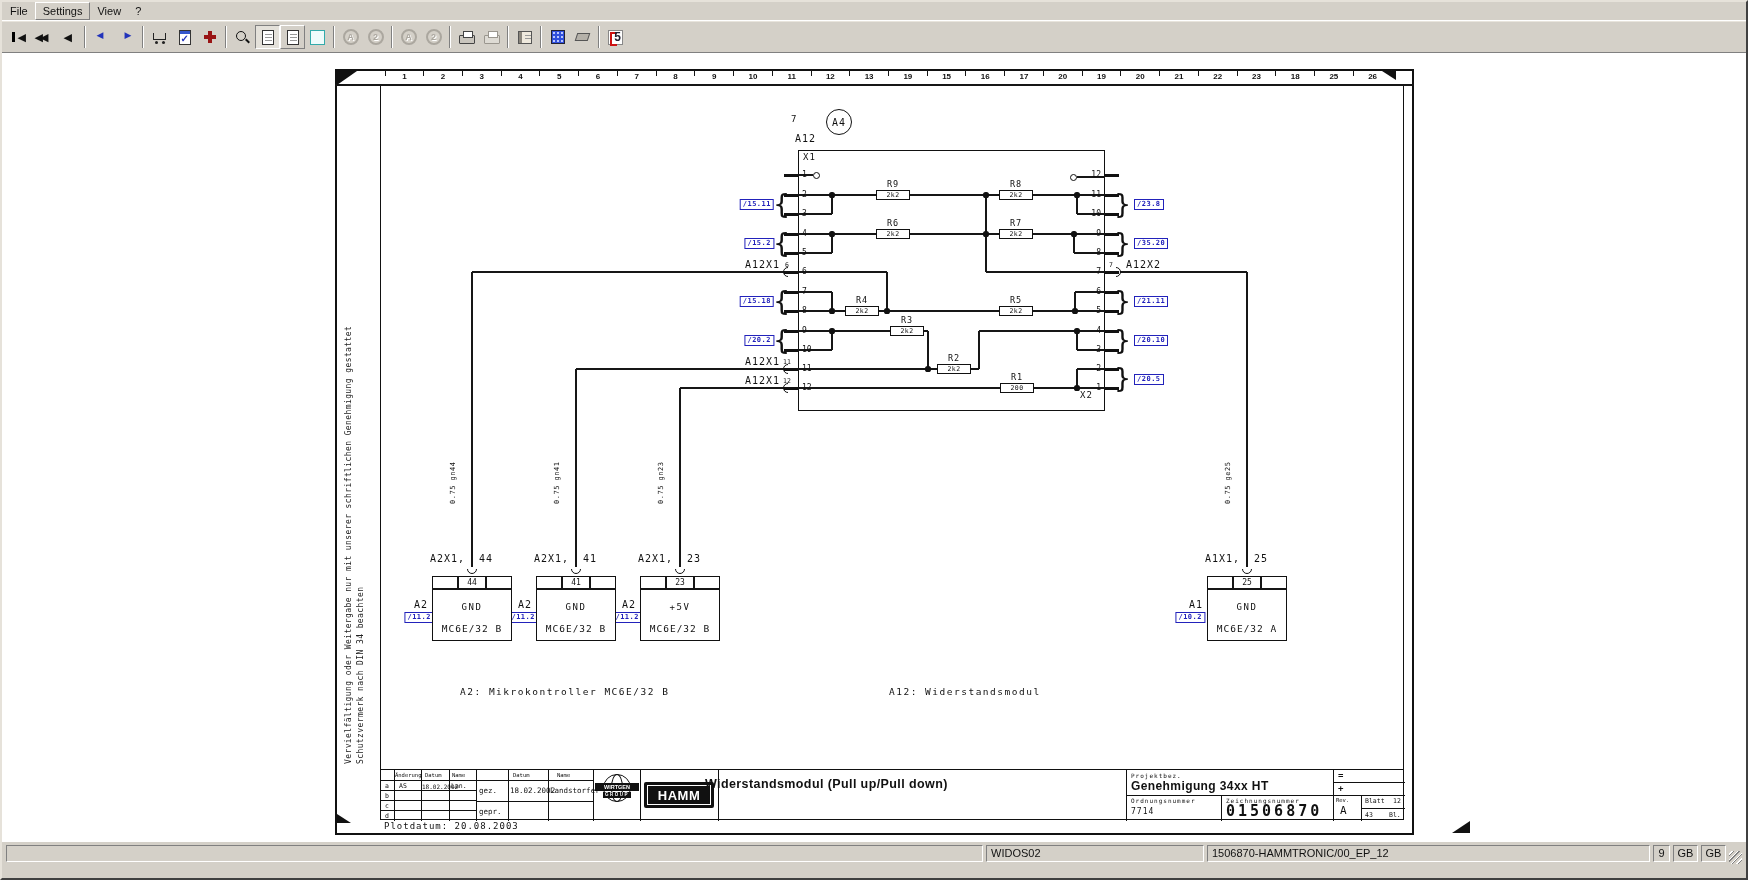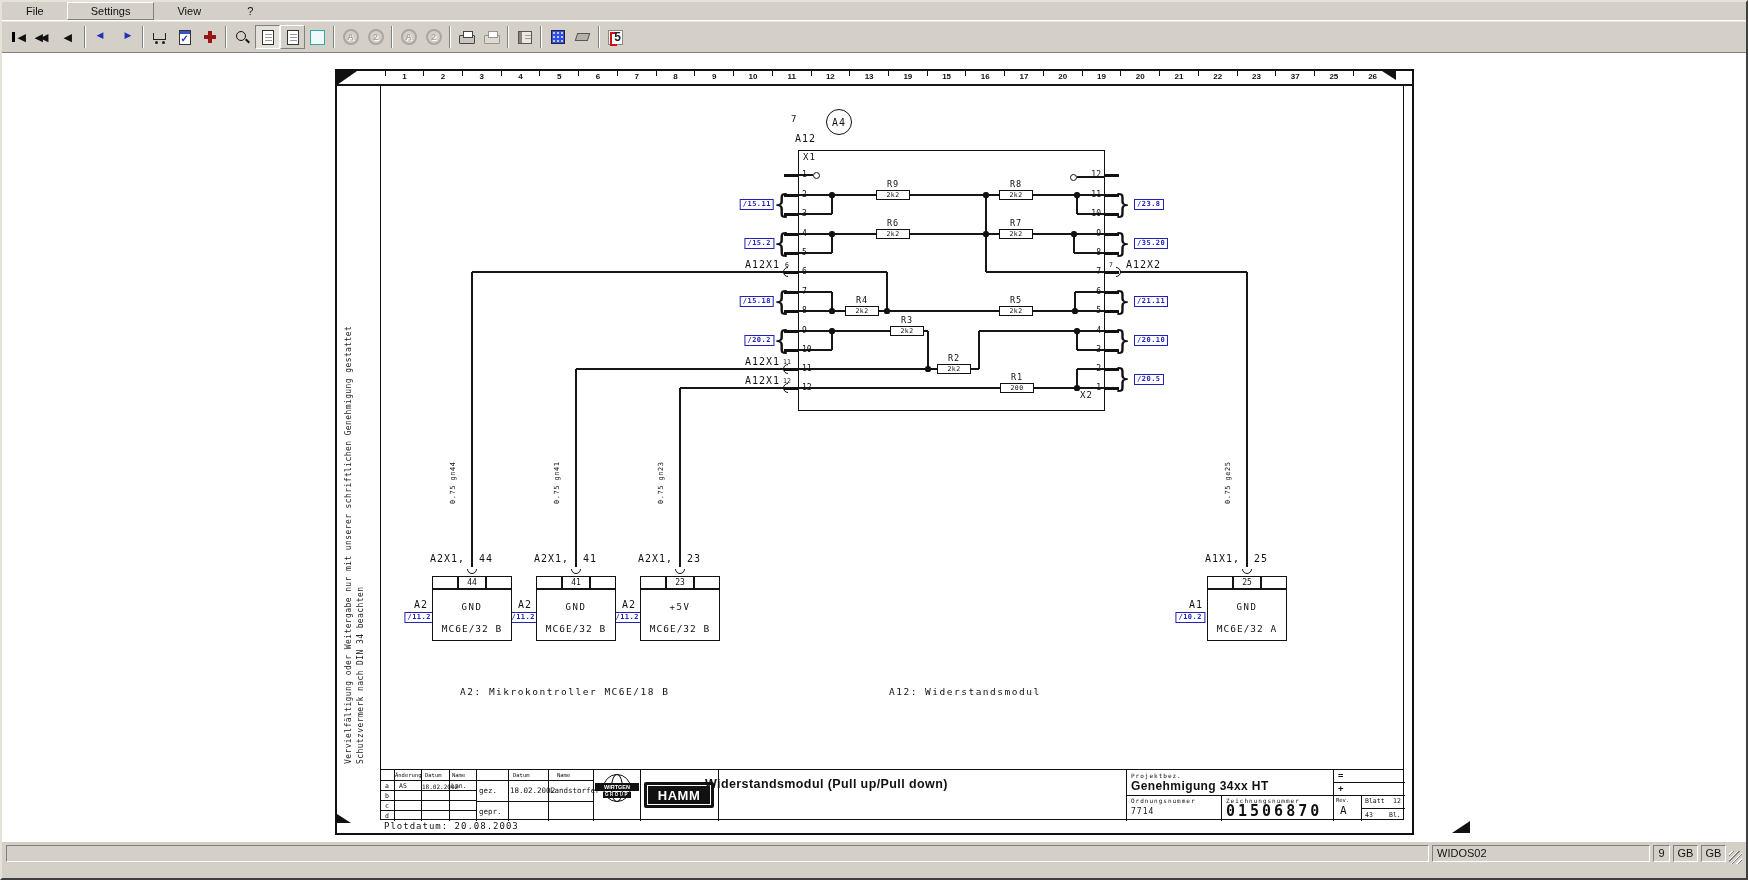--- a/index.html
+++ b/index.html
@@ -8,21 +8,21 @@
   
   .titlebar{height:18px;display:flex;align-items:center;background:linear-gradient(90deg,#0a246a 0%,#1a4ca8 55%,#a6caf0 100%);padding:0 2px;gap:3px}
   .app-icon{width:14px;height:14px;background:#fff;border:1px solid #9aa;position:relative;flex:none}
   .app-icon::before{content:"";position:absolute;left:1px;top:1px;width:4px;height:9px;border:2px solid #cc1111;border-right:none}
   .app-icon::after{content:"5";position:absolute;right:1px;top:-1px;font:bold 11px "Liberation Sans",sans-serif;color:#123}
   .title-text{color:#fff;font-size:11px;font-weight:bold;white-space:nowrap;flex:1;letter-spacing:.2px}
   .tb-sys{display:flex;gap:2px}
   .sysbtn{width:16px;height:14px;background:#d4d0c8;border:1px solid;border-color:#fff #5a5a5a #5a5a5a #fff;font:bold 9px "Liberation Sans",sans-serif;display:flex;align-items:center;justify-content:center;color:#111}
   
   .menubar{height:19px;display:flex;align-items:center;background:#d4d0c8;border-bottom:1px solid #fff;padding-left:1px;font-size:11px}
-  .menu-item{padding:2px 23px;color:#111}
+  .menu-item{padding:2px 7px;color:#111}
   .menu-item.raised{border:1px solid;border-color:#fff #808080 #808080 #fff}
   
   .toolbar{height:32px;display:flex;align-items:center;background:#d4d0c8;border-bottom:1px solid #808080;border-top:1px solid #e8e4dc;padding-left:4px}
   .tb-btn{width:25px;height:24px;display:flex;align-items:center;justify-content:center;flex:none;position:relative}
   .tb-btn.pressed{border:1px solid;border-color:#808080 #fff #fff #808080;background:#e4e1da}
   .tb-btn.raised{border:1px solid;border-color:#fff #808080 #808080 #fff}
   .tsep{width:2px;height:22px;border-left:1px solid #808080;border-right:1px solid #fff;margin:0 3px;flex:none}
   .ic{position:relative;display:block;color:#111}
   .ic-nav-first{width:15px;height:12px}
   .ic-nav-first::before{content:"◀";position:absolute;right:0;top:0;font-size:11px;line-height:12px}
@@ -282,21 +282,21 @@
         <div style="position: absolute; left: 1080.14px; top: 19px; width: 38.73px; height: 11px; font: bold 8px &quot;Liberation Sans&quot;, sans-serif; text-align: center; color: rgb(17, 17, 17);">19</div>
         <div style="position: absolute; left: 1118.37px; top: 17px; width: 1px; height: 6px; background: rgb(22, 22, 22);"></div>
         <div style="position: absolute; left: 1118.87px; top: 19px; width: 38.73px; height: 11px; font: bold 8px &quot;Liberation Sans&quot;, sans-serif; text-align: center; color: rgb(17, 17, 17);">20</div>
         <div style="position: absolute; left: 1157.1px; top: 17px; width: 1px; height: 6px; background: rgb(22, 22, 22);"></div>
         <div style="position: absolute; left: 1157.6px; top: 19px; width: 38.73px; height: 11px; font: bold 8px &quot;Liberation Sans&quot;, sans-serif; text-align: center; color: rgb(17, 17, 17);">21</div>
         <div style="position: absolute; left: 1195.83px; top: 17px; width: 1px; height: 6px; background: rgb(22, 22, 22);"></div>
         <div style="position: absolute; left: 1196.33px; top: 19px; width: 38.73px; height: 11px; font: bold 8px &quot;Liberation Sans&quot;, sans-serif; text-align: center; color: rgb(17, 17, 17);">22</div>
         <div style="position: absolute; left: 1234.56px; top: 17px; width: 1px; height: 6px; background: rgb(22, 22, 22);"></div>
         <div style="position: absolute; left: 1235.06px; top: 19px; width: 38.73px; height: 11px; font: bold 8px &quot;Liberation Sans&quot;, sans-serif; text-align: center; color: rgb(17, 17, 17);">23</div>
         <div style="position: absolute; left: 1273.29px; top: 17px; width: 1px; height: 6px; background: rgb(22, 22, 22);"></div>
-        <div style="position: absolute; left: 1273.79px; top: 19px; width: 38.73px; height: 11px; font: bold 8px &quot;Liberation Sans&quot;, sans-serif; text-align: center; color: rgb(17, 17, 17);">37</div>
+        <div style="position: absolute; left: 1273.79px; top: 19px; width: 38.73px; height: 11px; font: bold 8px &quot;Liberation Sans&quot;, sans-serif; text-align: center; color: rgb(17, 17, 17);">18</div>
         <div style="position: absolute; left: 1312.02px; top: 17px; width: 1px; height: 6px; background: rgb(22, 22, 22);"></div>
         <div style="position: absolute; left: 1312.52px; top: 19px; width: 38.73px; height: 11px; font: bold 8px &quot;Liberation Sans&quot;, sans-serif; text-align: center; color: rgb(17, 17, 17);">25</div>
         <div style="position: absolute; left: 1350.75px; top: 17px; width: 1px; height: 6px; background: rgb(22, 22, 22);"></div>
         <div style="position: absolute; left: 1351.25px; top: 19px; width: 38.73px; height: 11px; font: bold 8px &quot;Liberation Sans&quot;, sans-serif; text-align: center; color: rgb(17, 17, 17);">26</div>
         <div style="position: absolute; left: 1389.48px; top: 17px; width: 1px; height: 6px; background: rgb(22, 22, 22);"></div>
         <div style="position: absolute; left: 335px; top: 18px; width: 0px; height: 0px; border-left: 20px solid rgb(17, 17, 17); border-bottom: 14px solid transparent;"></div>
         <div style="position: absolute; left: 1394px; top: 18px; width: 0px; height: 0px; border-right: 14px solid rgb(17, 17, 17); border-bottom: 9.8px solid transparent; transform: translateX(-100%);"></div>
         <div style="position: absolute; left: 335px; top: 770px; width: 0px; height: 0px; border-left: 14px solid rgb(17, 17, 17); border-top: 9.8px solid transparent; transform: translateY(-100%);"></div>
         <div style="position: absolute; left: 1450px; top: 768px; width: 0px; height: 0px; border-right: 18px solid rgb(17, 17, 17); border-top: 12.6px solid transparent;"></div>
         <div style="position: absolute; left: 352px; top: 701px; height: 10px; transform-origin: 0px 100%; transform: rotate(-90deg); white-space: nowrap; font: 8px &quot;DejaVu Sans Mono&quot;, monospace; letter-spacing: 0.4px; color: rgb(34, 34, 34);">Vervielfältigung oder Weitergabe nur mit unserer schriftlichen Genehmigung gestattet</div>
@@ -481,21 +481,21 @@
         <div style="position: absolute; left: 567px; top: 500px; font: 10px &quot;DejaVu Sans Mono&quot;, monospace; white-space: nowrap; color: rgb(17, 17, 17); letter-spacing: 1px; transform: translateX(-100%);">A2X1,</div>
         <div style="position: absolute; left: 581px; top: 500px; font: 10px &quot;DejaVu Sans Mono&quot;, monospace; white-space: nowrap; color: rgb(17, 17, 17); letter-spacing: 1px;">41</div>
         <div style="position: absolute; left: 671px; top: 500px; font: 10px &quot;DejaVu Sans Mono&quot;, monospace; white-space: nowrap; color: rgb(17, 17, 17); letter-spacing: 1px; transform: translateX(-100%);">A2X1,</div>
         <div style="position: absolute; left: 685px; top: 500px; font: 10px &quot;DejaVu Sans Mono&quot;, monospace; white-space: nowrap; color: rgb(17, 17, 17); letter-spacing: 1px;">23</div>
         <div style="position: absolute; left: 1238px; top: 500px; font: 10px &quot;DejaVu Sans Mono&quot;, monospace; white-space: nowrap; color: rgb(17, 17, 17); letter-spacing: 1px; transform: translateX(-100%);">A1X1,</div>
         <div style="position: absolute; left: 1252px; top: 500px; font: 10px &quot;DejaVu Sans Mono&quot;, monospace; white-space: nowrap; color: rgb(17, 17, 17); letter-spacing: 1px;">25</div>
         <div style="position: absolute; left: 426px; top: 546px; font: 10px &quot;DejaVu Sans Mono&quot;, monospace; white-space: nowrap; color: rgb(17, 17, 17); letter-spacing: 1px; transform: translateX(-100%);">A2</div>
         <div style="position: absolute; left: 530px; top: 546px; font: 10px &quot;DejaVu Sans Mono&quot;, monospace; white-space: nowrap; color: rgb(17, 17, 17); letter-spacing: 1px; transform: translateX(-100%);">A2</div>
         <div style="position: absolute; left: 634px; top: 546px; font: 10px &quot;DejaVu Sans Mono&quot;, monospace; white-space: nowrap; color: rgb(17, 17, 17); letter-spacing: 1px; transform: translateX(-100%);">A2</div>
         <div style="position: absolute; left: 1201px; top: 546px; font: 10px &quot;DejaVu Sans Mono&quot;, monospace; white-space: nowrap; color: rgb(17, 17, 17); letter-spacing: 1px; transform: translateX(-100%);">A1</div>
-        <div style="position: absolute; left: 458px; top: 633px; font: 9.5px &quot;DejaVu Sans Mono&quot;, monospace; white-space: nowrap; color: rgb(17, 17, 17); letter-spacing: 1.5px;">A2: Mikrokontroller MC6E/18 B</div>
+        <div style="position: absolute; left: 458px; top: 633px; font: 9.5px &quot;DejaVu Sans Mono&quot;, monospace; white-space: nowrap; color: rgb(17, 17, 17); letter-spacing: 1.5px;">A2: Mikrokontroller MC6E/32 B</div>
         <div style="position: absolute; left: 887px; top: 633px; font: 9.5px &quot;DejaVu Sans Mono&quot;, monospace; white-space: nowrap; color: rgb(17, 17, 17); letter-spacing: 1.5px;">A12: Widerstandsmodul</div>
         <div style="position: absolute; left: 457px; top: 441px; height: 10px; transform-origin: 0px 100%; transform: rotate(-90deg); white-space: nowrap; font: 7px &quot;DejaVu Sans Mono&quot;, monospace; letter-spacing: 0.5px; color: rgb(17, 17, 17);">0.75 gn44</div>
         <div style="position: absolute; left: 561px; top: 441px; height: 10px; transform-origin: 0px 100%; transform: rotate(-90deg); white-space: nowrap; font: 7px &quot;DejaVu Sans Mono&quot;, monospace; letter-spacing: 0.5px; color: rgb(17, 17, 17);">0.75 gn41</div>
         <div style="position: absolute; left: 665px; top: 441px; height: 10px; transform-origin: 0px 100%; transform: rotate(-90deg); white-space: nowrap; font: 7px &quot;DejaVu Sans Mono&quot;, monospace; letter-spacing: 0.5px; color: rgb(17, 17, 17);">0.75 gn23</div>
         <div style="position: absolute; left: 1232px; top: 441px; height: 10px; transform-origin: 0px 100%; transform: rotate(-90deg); white-space: nowrap; font: 7px &quot;DejaVu Sans Mono&quot;, monospace; letter-spacing: 0.5px; color: rgb(17, 17, 17);">0.75 ge25</div>
         <div style="position: absolute; left: 430px; top: 523px; width: 80px; height: 65px; border: 1.5px solid rgb(17, 17, 17); background: rgb(255, 255, 255);"></div>
         <div style="position: absolute; left: 430px; top: 535.4px; width: 80px; height: 1.2px; background: rgb(22, 22, 22);"></div>
         <div style="position: absolute; left: 455.4px; top: 523px; width: 1.2px; height: 13px; background: rgb(22, 22, 22);"></div>
         <div style="position: absolute; left: 483.4px; top: 523px; width: 1.2px; height: 13px; background: rgb(22, 22, 22);"></div>
         <div style="position: absolute; left: 456px; top: 525px; width: 28px; text-align: center; font: 8px &quot;DejaVu Sans Mono&quot;, monospace; color: rgb(17, 17, 17);">44</div>
@@ -522,19 +522,20 @@
         <div style="position: absolute; left: 1231px; top: 525px; width: 28px; text-align: center; font: 8px &quot;DejaVu Sans Mono&quot;, monospace; color: rgb(17, 17, 17);">25</div>
         <div style="position: absolute; left: 1205px; top: 549px; width: 80px; text-align: center; font: 9px &quot;DejaVu Sans Mono&quot;, monospace; letter-spacing: 1.5px; color: rgb(17, 17, 17);">GND</div>
         <div style="position: absolute; left: 1205px; top: 570px; width: 80px; text-align: center; font: 9.5px &quot;DejaVu Sans Mono&quot;, monospace; letter-spacing: 1px; color: rgb(17, 17, 17);">MC6E/32 A</div>
         <div style="position: absolute; left: 382px; top: 768px; font: 9px &quot;DejaVu Sans Mono&quot;, monospace; letter-spacing: 1px; color: rgb(17, 17, 17);">Plotdatum: 20.08.2003</div>
       </div>
   </div>
 
   <div class="statusbar">
     <div class="spanel sp1"></div>
     <div class="spanel sp2">WIDOS02</div>
+    <div class="spanel sp3">1506870-HAMMTRONIC/00_EP_12</div>
     <div class="spanel sp4">9</div>
     <div class="spanel sp5">GB</div>
     <div class="spanel sp5">GB</div>
     <div class="grip"></div>
   </div>
 
 </div>
 
 </body></html>

